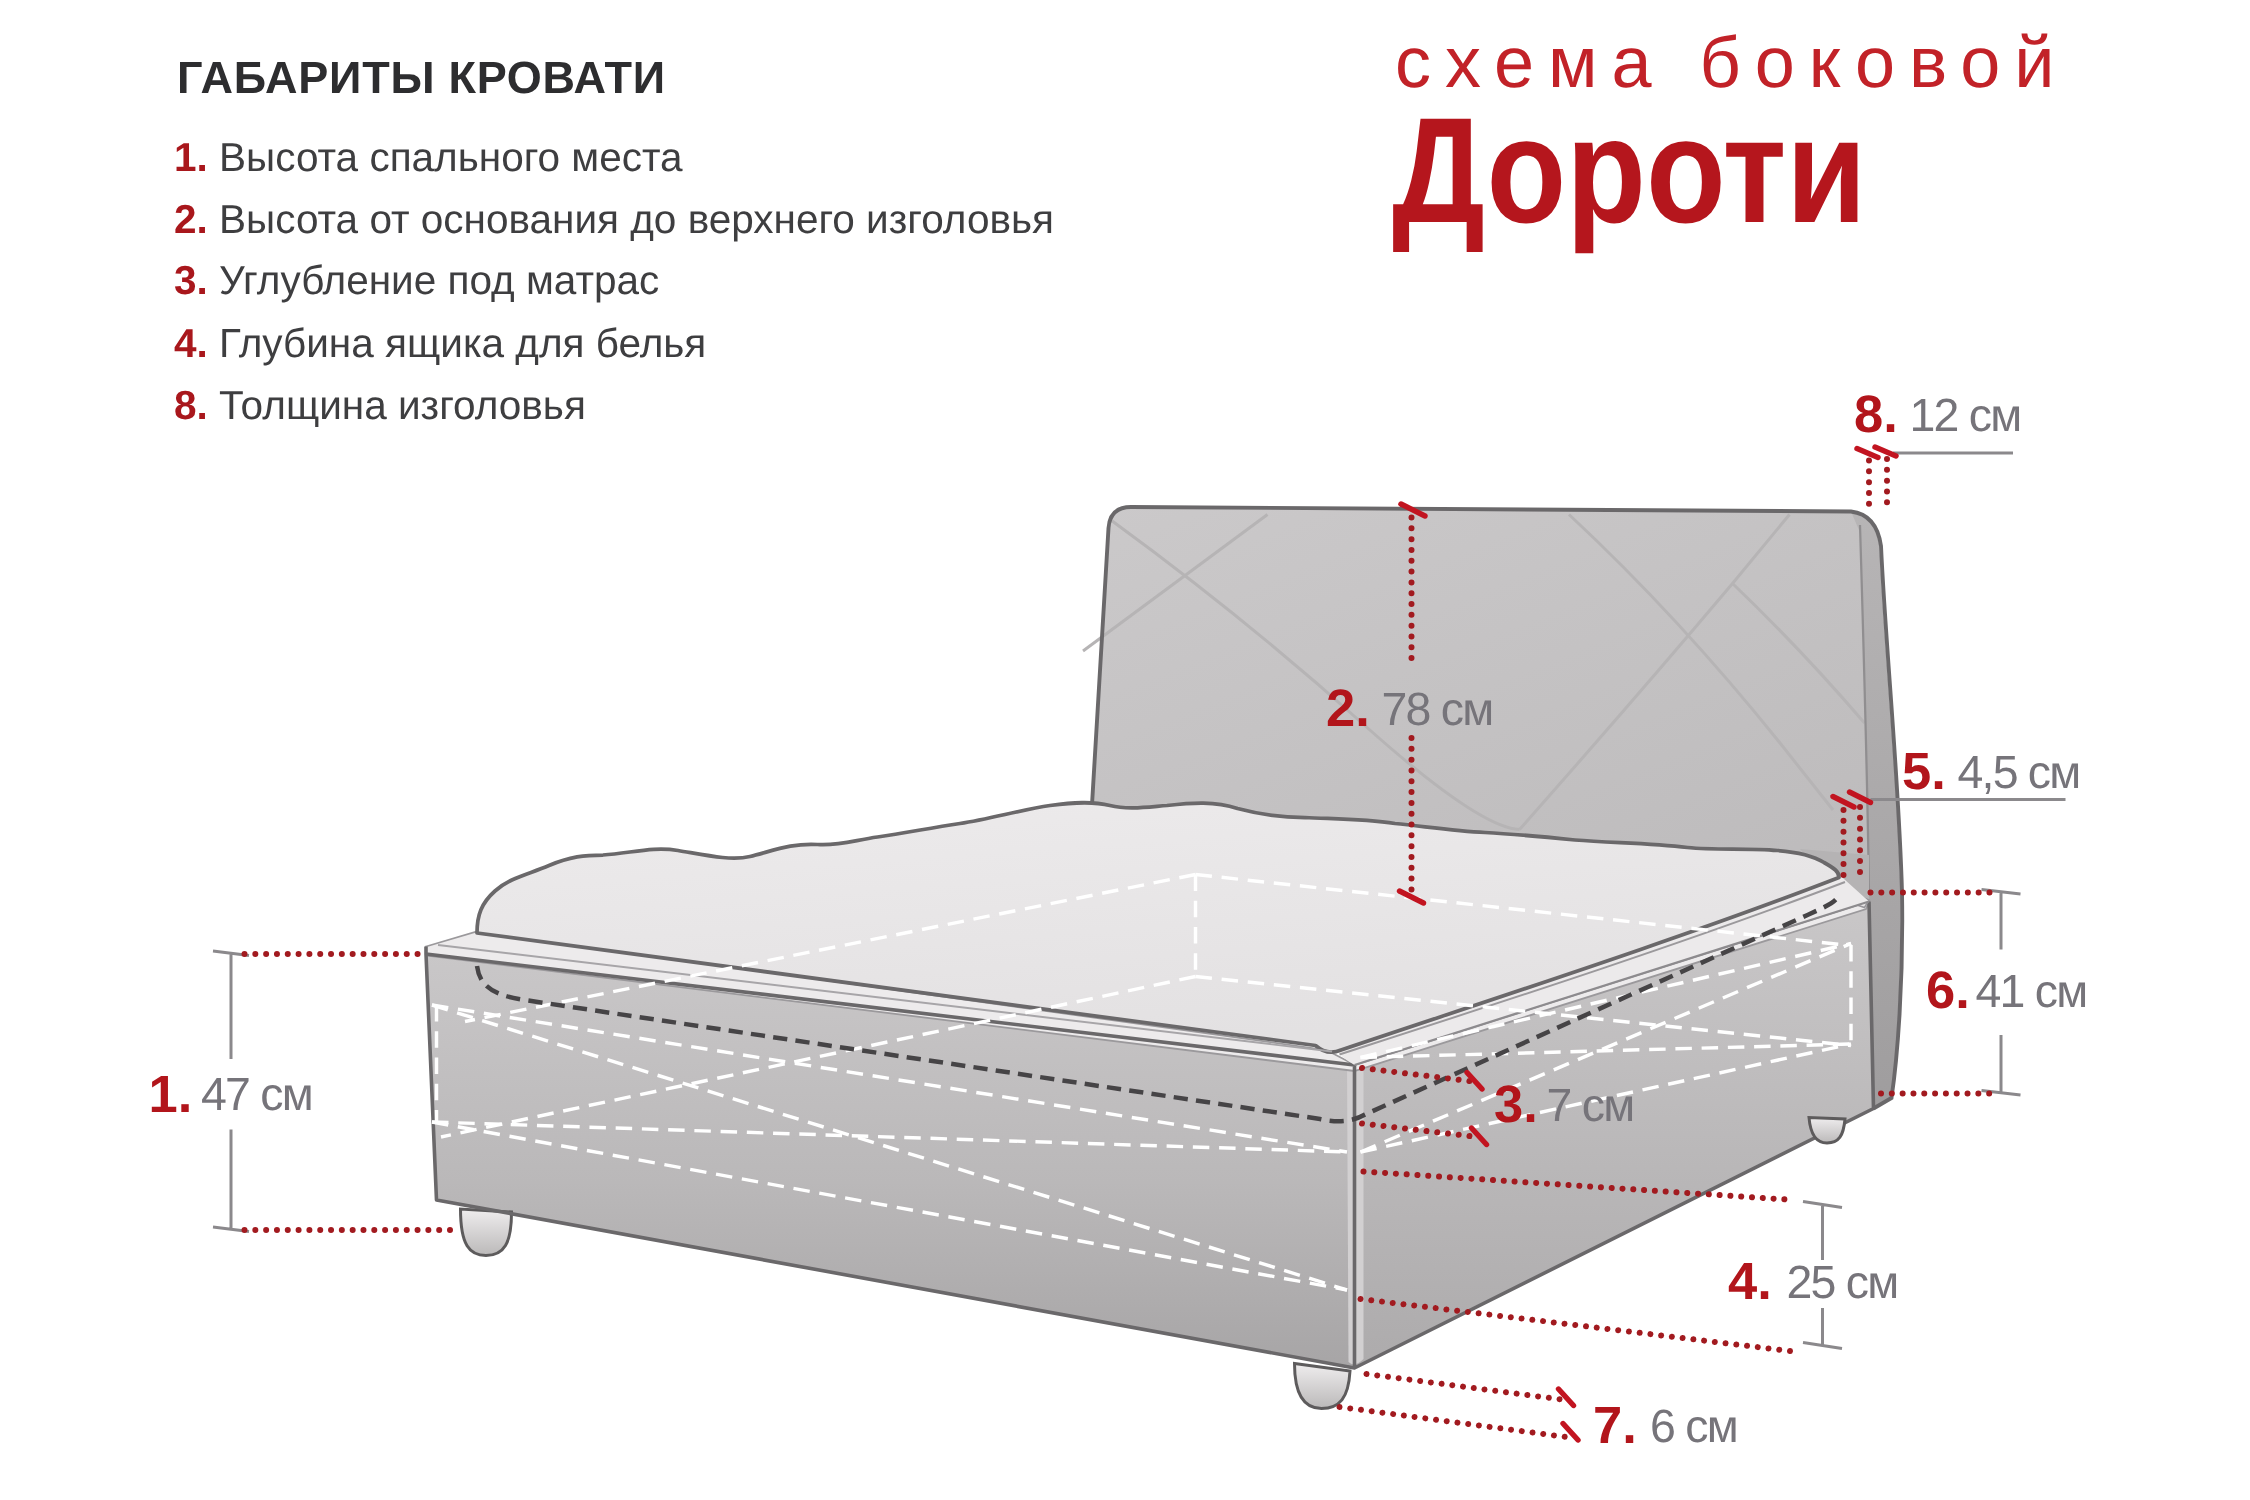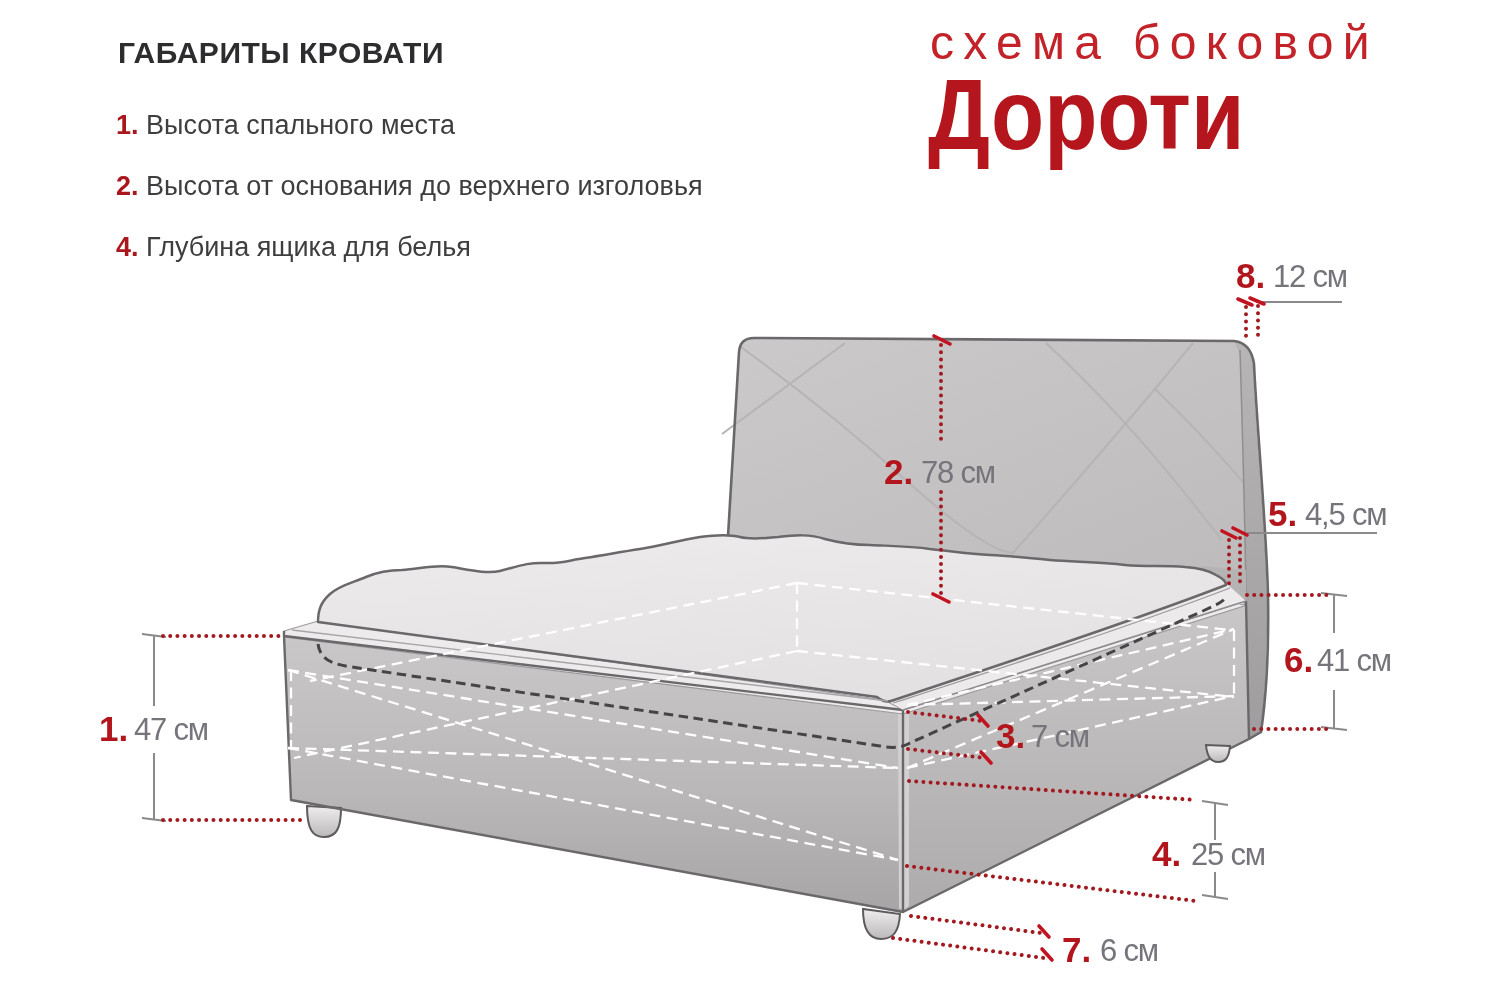--- a/index.html
+++ b/index.html
@@ -1,32 +1,34 @@
 <!DOCTYPE html>
 <html lang="ru"><head>
 <meta charset="utf-8">
 <style>
   html,body{margin:0;padding:0;background:#fff;width:1500px;height:1000px;overflow:hidden;}
   *{font-family:"Liberation Sans",sans-serif;}
   .hd{position:absolute;left:118px;top:36px;font-size:30px;font-weight:bold;color:#2d2d2f;letter-spacing:0.5px;text-align:center;}
   .list{position:absolute;left:116px;top:85px;font-size:27px;color:#3e3e40;}
-  .list div{height:41.2px;line-height:41.2px;white-space:nowrap;margin-top:20px;}
+  .list div{height:41.2px;line-height:41.2px;white-space:nowrap;}
   .list b{color:#a9171c;}
   .t1{position:absolute;left:930px;top:15px;font-size:48px;color:#c22228;letter-spacing:9.3px;white-space:nowrap;}
   .t2{position:absolute;left:928px;top:57px;font-size:100px;font-weight:bold;color:#b5161d;transform:scaleX(.87);transform-origin:0 0;white-space:nowrap;}
 </style>
 </head>
 <body>
 
 <div class="hd">ГАБАРИТЫ КРОВАТИ</div>
 
 <div class="list">
   <div><b>1.</b> Высота спального места</div>
   <div><b>2.</b> Высота от основания до верхнего изголовья</div>
+  <div><b>3.</b> Углубление под матрас</div>
   <div><b>4.</b> Глубина ящика для белья</div>
+  <div><b>8.</b> Толщина изголовья</div>
 </div>
 
 <div class="t1">схема боковой</div>
 
 <div class="t2">Дороти</div>
 
 <svg width="1500" height="1000" viewBox="0 0 1500 1000" style="position:absolute;left:0;top:0">
 <defs>
   <linearGradient id="gHB" x1="0" y1="0" x2="0.7" y2="1">
     <stop offset="0" stop-color="#cbc9ca"></stop>

